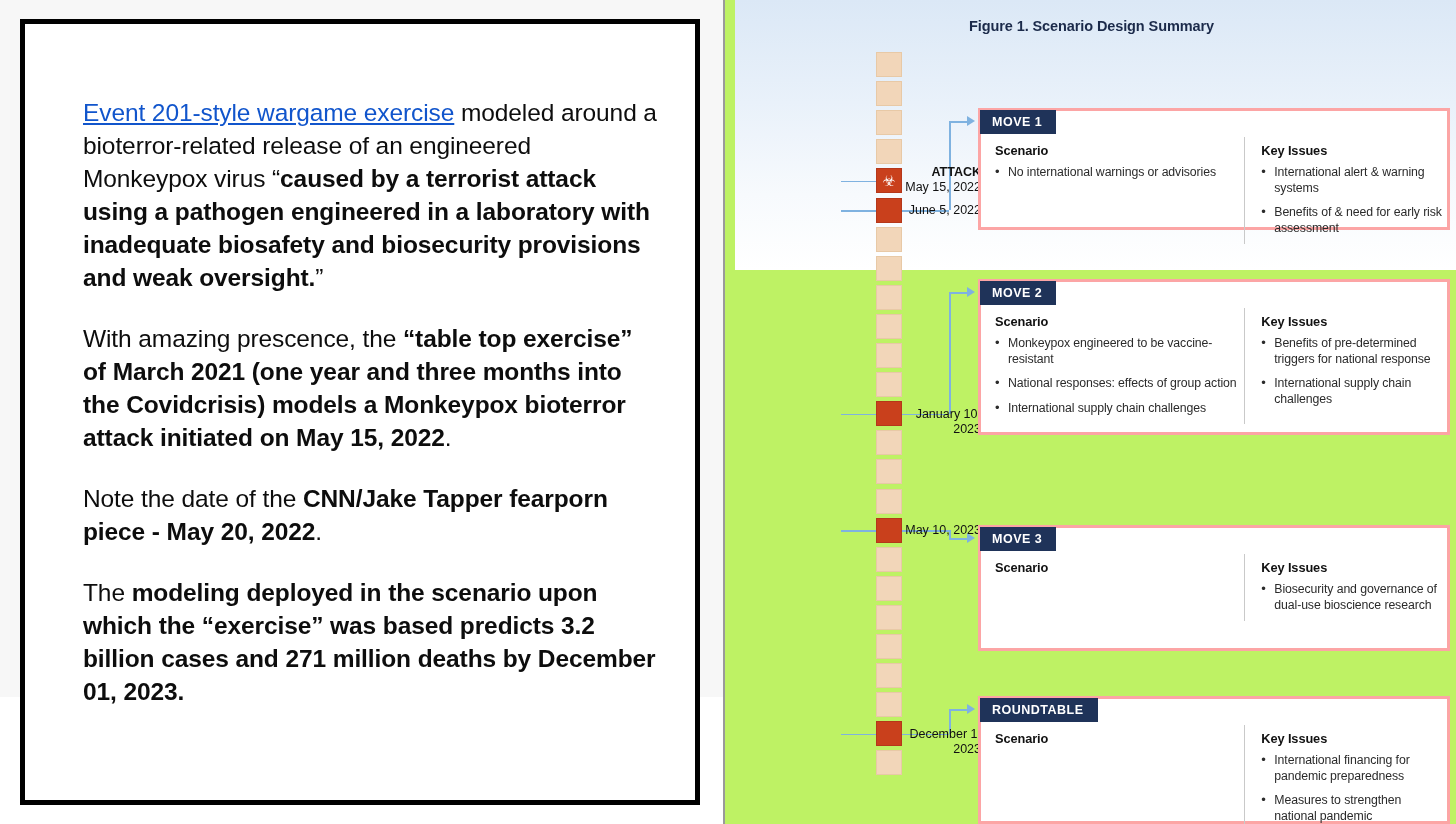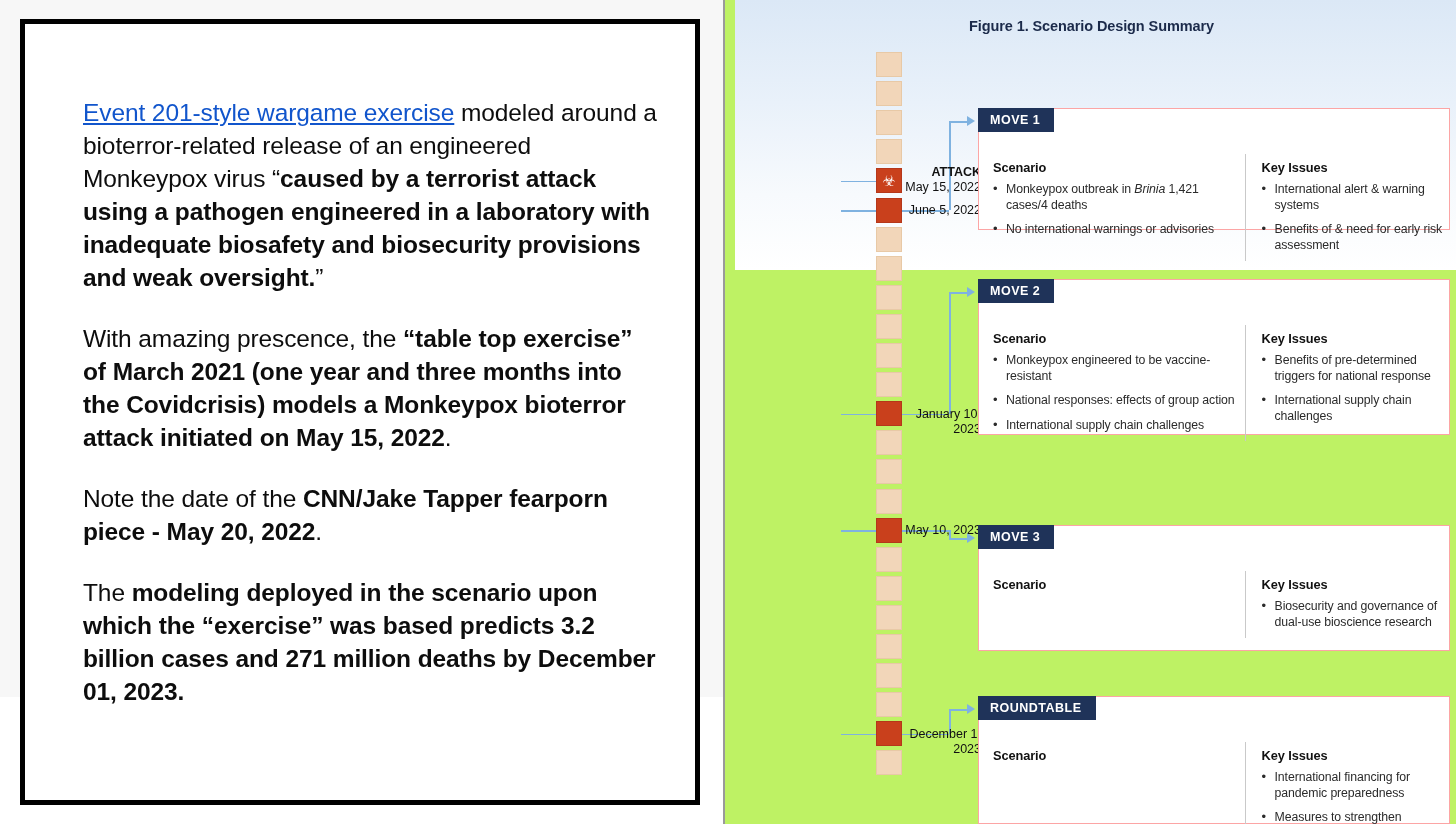--- a/index.html
+++ b/index.html
@@ -69,32 +69,32 @@
   .lnv{width:1.5px;}
   .arrow{
     position:absolute;width:0;height:0;
     border-top:5px solid transparent;border-bottom:5px solid transparent;
     border-left:8px solid #7fb2e0;
   }
 
   
   .box{
     position:absolute;box-sizing:border-box;
-    border:1px solid #fca5a5;background:#ffffff;
+    border:3px solid #fca5a5;background:#ffffff;
   }
   .box-hd{
     position:absolute;left:-1px;top:-1px;
     background:#1f3359;color:#ffffff;
     font-size:12.5px;font-weight:bold;letter-spacing:0.5px;
     padding:5px 14px 5px 12px;
   }
   .box-cols{
     position:absolute;left:0;top:26px;right:0;display:flex;
   }
-  .col{box-sizing:border-box;padding:6px 4px 8px 14px;margin-top:19px;}
+  .col{box-sizing:border-box;padding:6px 4px 8px 14px;}
   .col-l{width:56.5%;}
   .col-r{width:43.5%;border-left:1px solid #c9c9c9;padding-left:16px;}
   .col-h{
     font-size:12.8px;font-weight:bold;color:#111111;margin:0 0 7px 0;
     letter-spacing:-0.1px;
   }
   ul.bl{margin:0;padding:0;list-style:none;}
   ul.bl li{
     position:relative;padding-left:13px;margin-bottom:9px;
     font-size:12.3px;line-height:15.5px;color:#2b2b2b;letter-spacing:-0.1px;
@@ -206,21 +206,20 @@
         <div class="seg" style="top: 698.4px;"></div>
       </div>
 
     <div id="boxes">
         <div class="box" style="left: 253px; top: 108px; right: 6px; height: 122px;">
           <div class="box-hd">MOVE 1</div>
           <div class="box-cols">
             <div class="col col-l">
               <div class="col-h">Scenario</div>
               <ul class="bl">
-                <li>Monkeypox outbreak in <span class="it">Brinia</span> 1,421 cases/4 deaths</li>
                 <li>No international warnings or advisories</li>
               </ul>
             </div>
             <div class="col col-r">
               <div class="col-h">Key Issues</div>
               <ul class="bl">
                 <li>International alert &amp; warning systems</li>
                 <li>Benefits of &amp; need for early risk assessment</li>
               </ul>
             </div>

